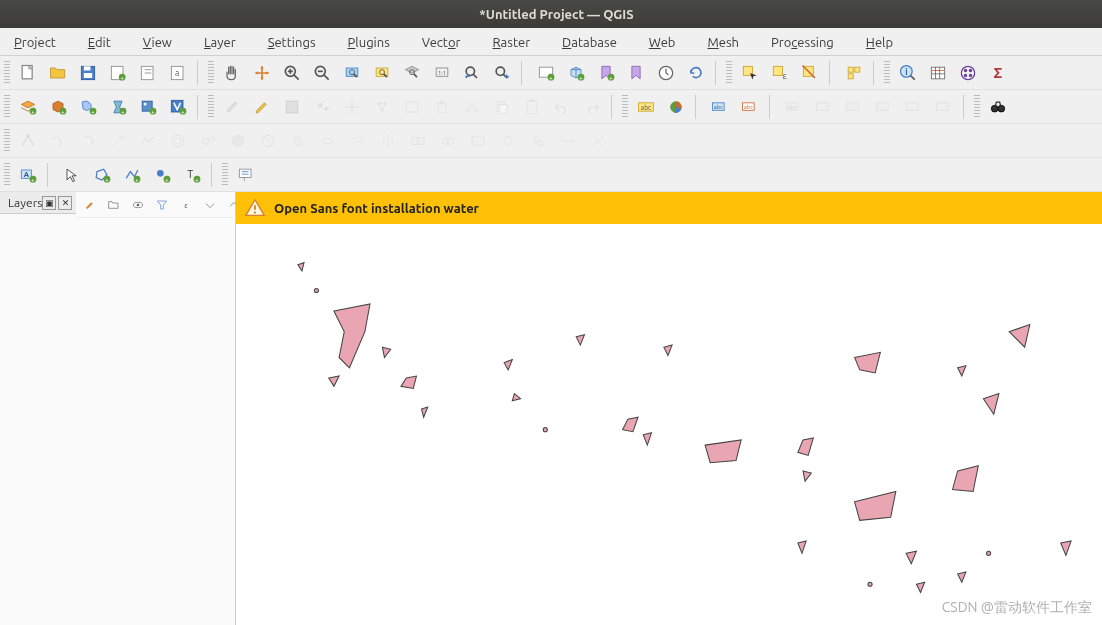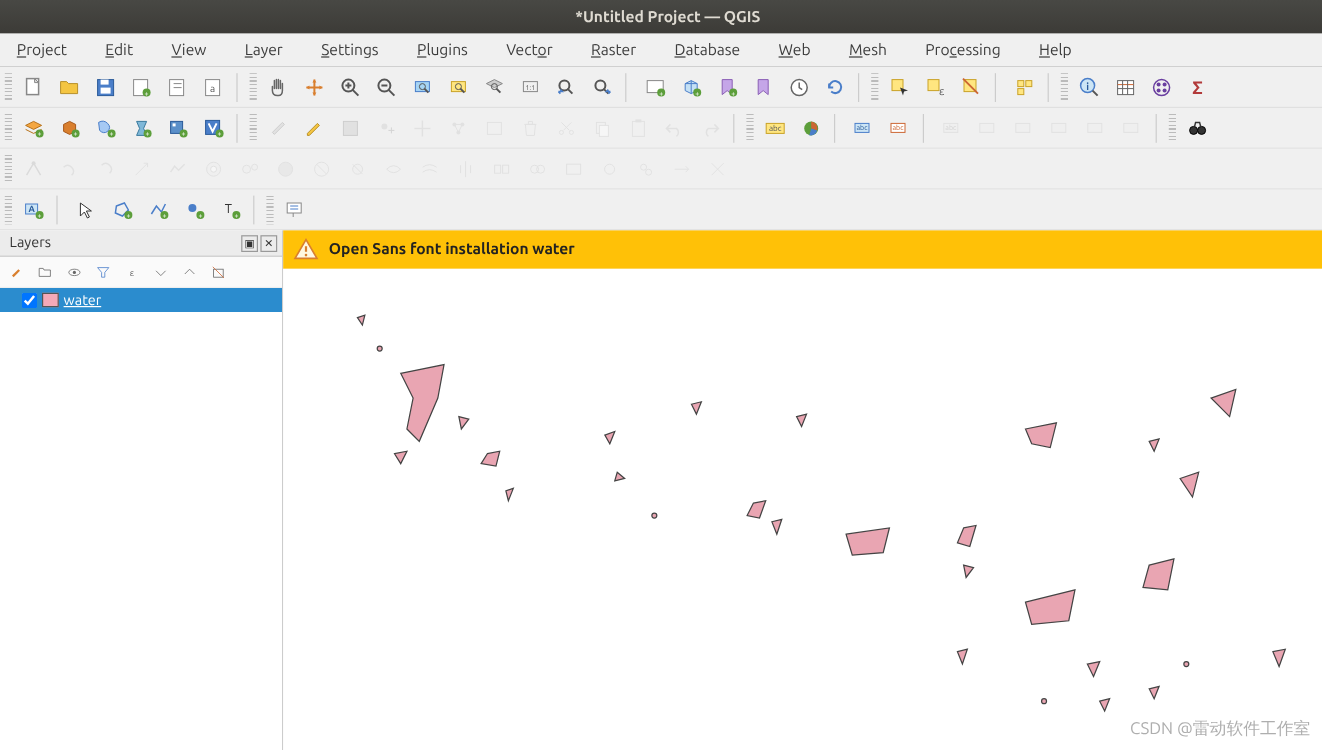--- a/index.html
+++ b/index.html
@@ -7,21 +7,21 @@
 .titlebar { height: 28px; background: linear-gradient(to bottom, #484844, #3c3b37); color: #dfdbd2; display: flex; align-items: center; justify-content: center; font-size: 13px; font-weight: bold; padding-left: 11px; }
 .menubar { height: 28px; background: #f0f0f0; display: flex; align-items: center; padding: 0 6px; font-size: 13px; gap: 16px; border-bottom: 1px solid #d0d0d0; }
 .menu-item { padding: 4px 8px; cursor: pointer; color: #3c3c3c; }
 .menu-item u { text-decoration: underline; }
 .toolbar { display: flex; align-items: center; padding: 2px 4px; gap: 2px; background: #f0f0f0; border-bottom: 1px solid #e0e0e0; flex-wrap: wrap; min-height: 34px; }
 .tb-btn { width: 28px; height: 28px; display: flex; align-items: center; justify-content: center; border-radius: 3px; cursor: pointer; }
 .tb-btn svg { width: 20px; height: 20px; }
 .tb-sep { width: 6px; height: 24px; border-left: 1px solid #ccc; margin: 0 3px; }
 .handle { width: 6px; height: 24px; background: repeating-linear-gradient(to bottom, #bbb 0, #bbb 1px, transparent 1px, transparent 3px); margin-right: 2px; cursor: move; }
 .main-area { display: flex; height: calc(100% - 28px - 28px - 34px - 34px - 34px - 34px); }
-.layers-panel { width: 236px; background: #fafafa; border-right: 1px solid #ccc; display: flex; flex-direction: column; }
+.layers-panel { width: 236px; background: #fafafa; border-right: 1px solid #ccc; display: flex; }
 .layers-header { height: 22px; background: #ececec; border-bottom: 1px solid #ccc; display: flex; align-items: center; justify-content: space-between; padding: 0 4px 0 8px; font-size: 12px; color: #333; }
 .layers-header-btns { display: flex; gap: 2px; }
 .layers-header-btns span { width: 14px; height: 14px; border: 1px solid #999; font-size: 9px; display: flex; align-items: center; justify-content: center; cursor: pointer; }
 .layers-toolbar { height: 26px; display: flex; align-items: center; gap: 4px; padding: 0 4px; border-bottom: 1px solid #eee; }
 .layers-toolbar .lt-btn { width: 20px; height: 20px; display: flex; align-items: center; justify-content: center; cursor: pointer; }
 .layers-list { flex: 1; background: #fff; }
 .layer-item { height: 20px; background: #2b8cce; color: #fff; display: flex; align-items: center; padding: 0 18px; font-size: 12px; gap: 4px; }
 .layer-item input { margin: 0; }
 .layer-swatch { width: 14px; height: 12px; background: #f5a9b8; border: 1px solid #555; }
 .layer-name { text-decoration: underline; }

